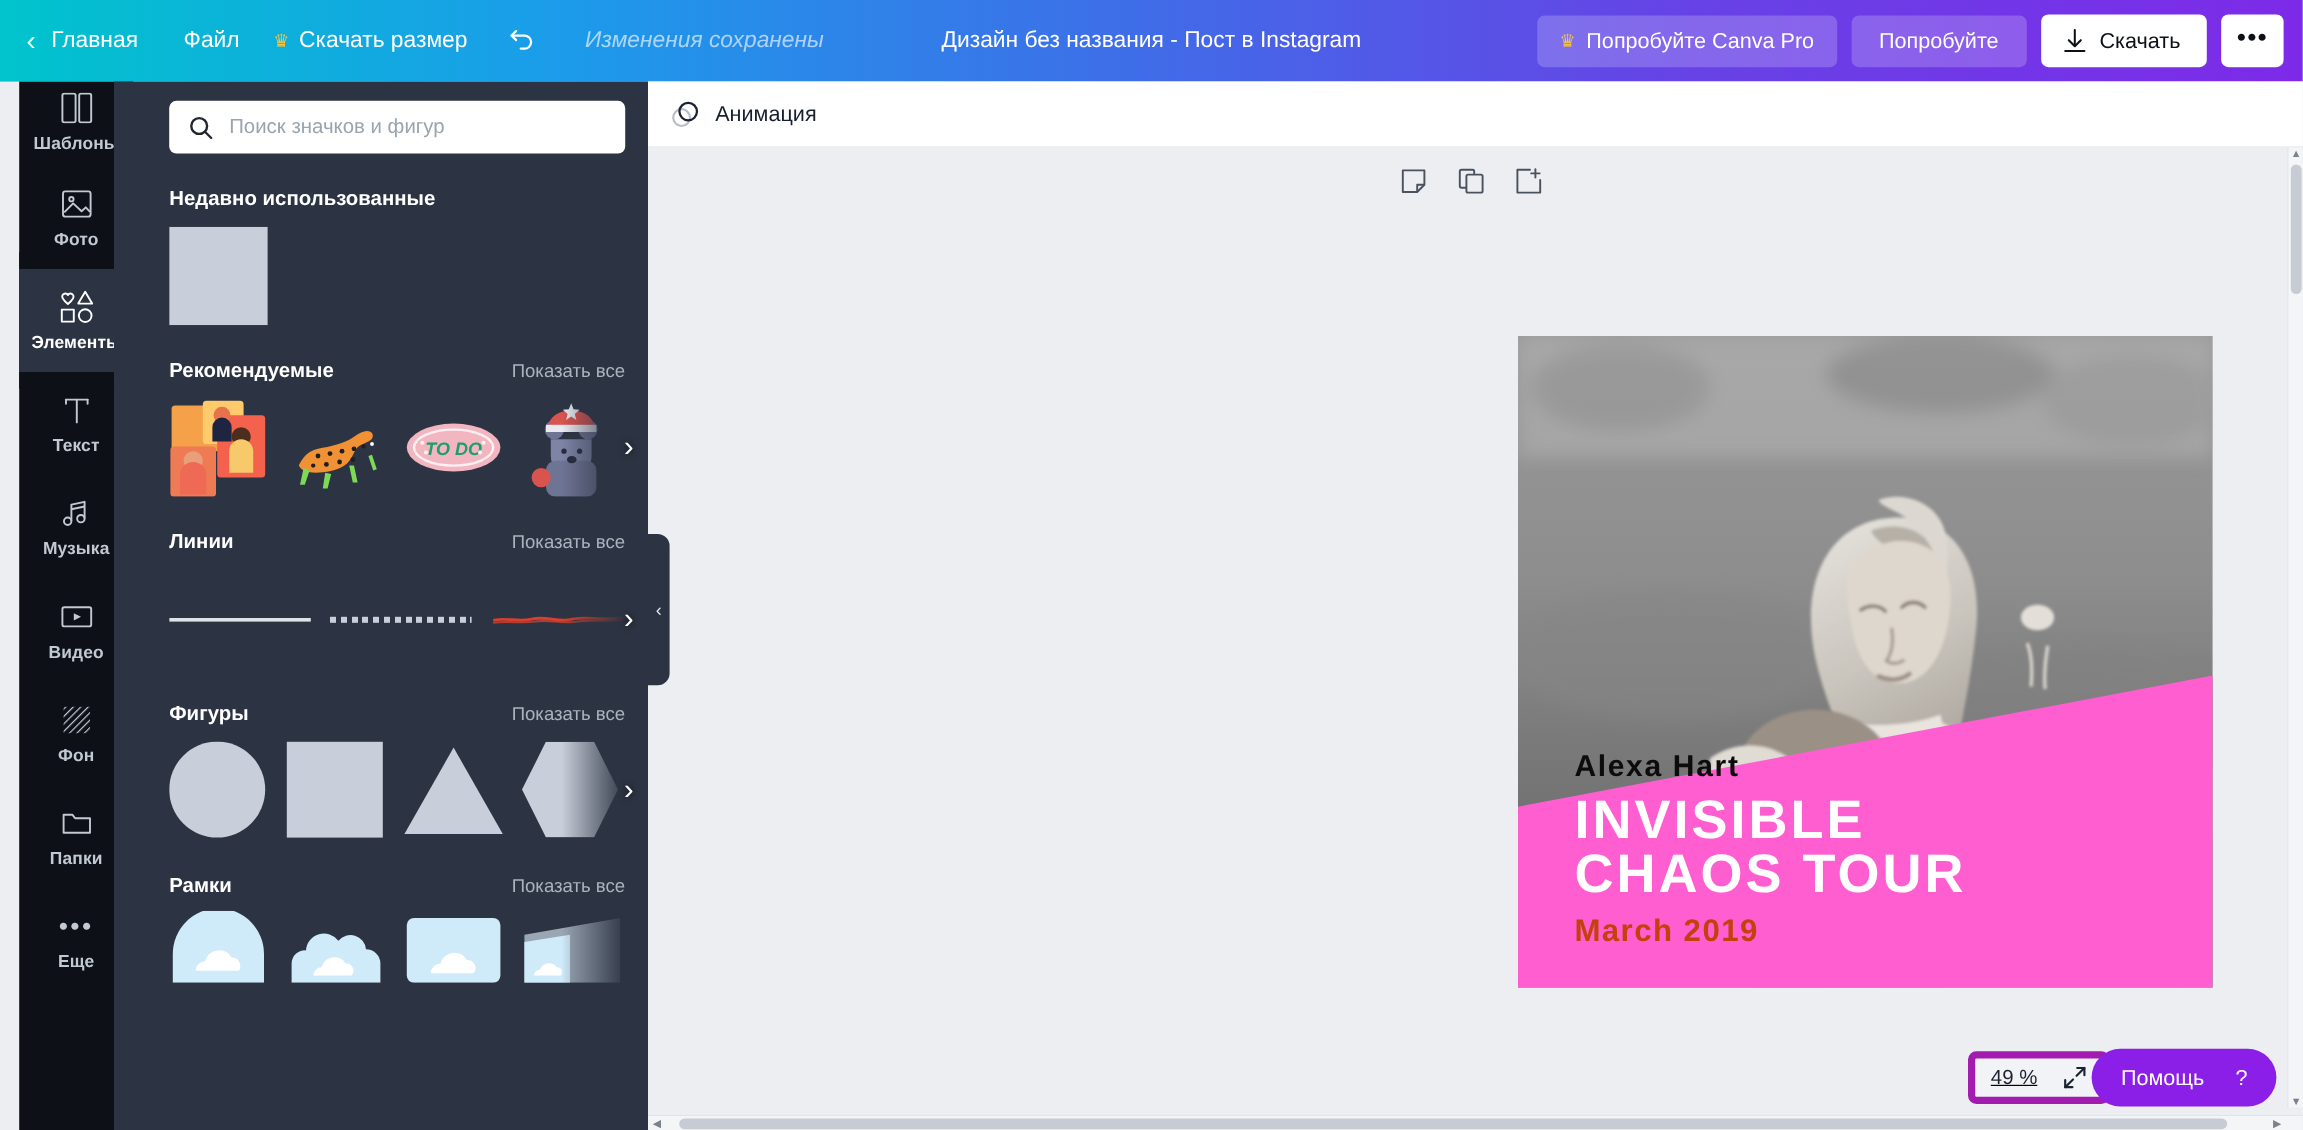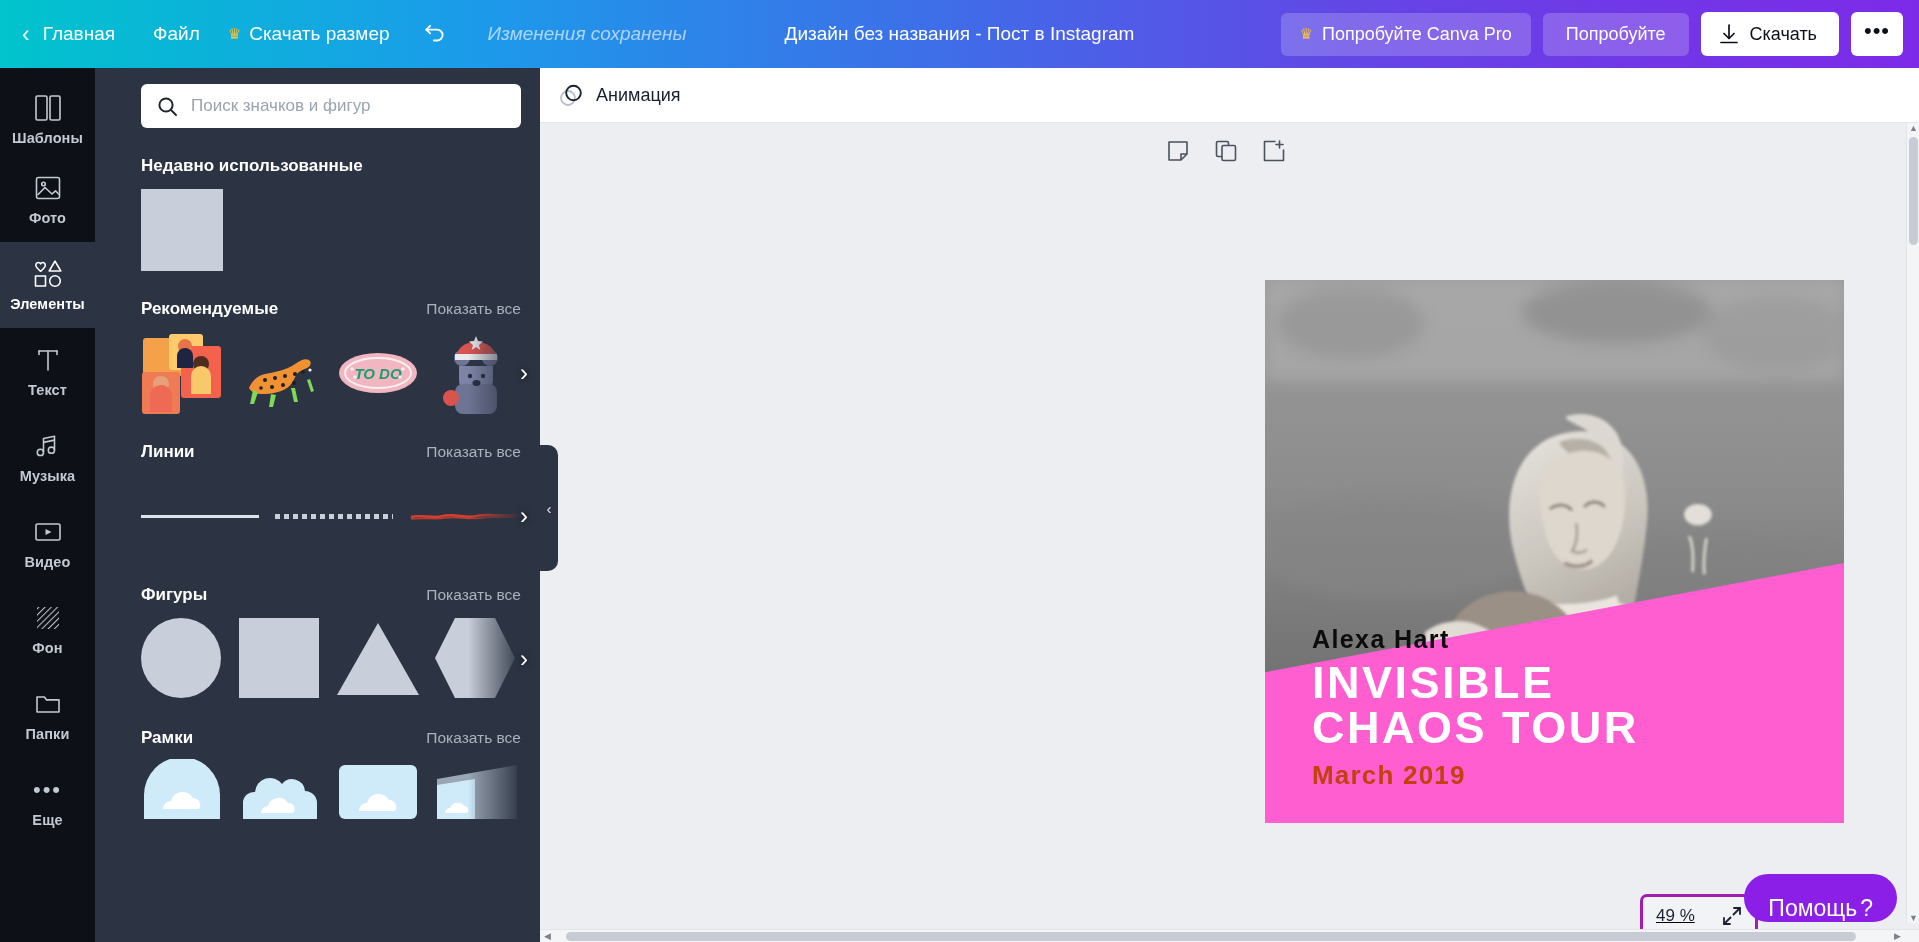--- a/index.html
+++ b/index.html
@@ -58,23 +58,23 @@
   }
   .btn-more {
     background: #fff; color: #0d1117; width: 52px; height: 44px;
     border-radius: 6px; border: none; cursor: pointer;
     display: flex; align-items: center; justify-content: center;
     font-size: 22px; letter-spacing: 1px; line-height: 0; padding-bottom: 6px;
   }
 
   
   .rail {
-    position: absolute; left: 0; top: 68px; width: 95px; height: 874px;
+    position: absolute; left: 16px; top: 68px; width: 95px; height: 874px;
     background: #0d1117; display: flex; flex-direction: column;
-    align-items: center; padding-top: 18px;
+    align-items: center; padding-top: 0;
   }
   .rail-item {
     width: 95px; height: 86px; display: flex; flex-direction: column;
     align-items: center; justify-content: center; gap: 7px;
     color: #c3c9d2; cursor: pointer; position: relative;
   }
   .rail-item .rl {
     font-size: 14.5px; font-weight: bold; letter-spacing: .1px; white-space: nowrap;
   }
   .rail-item.active { background: #2c3342; color: #ffffff; }
@@ -189,30 +189,30 @@
     top: 380px; font-size: 45px; font-weight: bold; color: #fff;
     letter-spacing: 2.5px; line-height: 45px;
   }
   .d-date {
     top: 480px; font-size: 26px; font-weight: bold; color: #c2410c;
     letter-spacing: 1.2px;
   }
 
   
   .zoom-pill {
-    position: absolute; right: 161px; bottom: 4px; height: 44px; width: 118px;
-    background: #f2f3f6; border: 3px solid #a21caf; border-radius: 7px;
+    position: absolute; right: 161px; bottom: 22px; height: 44px; width: 118px;
+    background: #f2f3f6; border: 6px solid #a21caf; border-radius: 7px;
     display: flex; align-items: center; justify-content: space-between;
     padding: 0 13px; cursor: pointer; text-decoration: underline;
   }
   .zoom-val { font-size: 17px; color: #1b2330; }
   .help-btn {
     position: absolute; right: 22px; bottom: 20px; height: 48px; padding: 0 24px;
     background: #8b1fe8; color: #fff; border: none; border-radius: 24px;
-    font-size: 23px; cursor: pointer; display: flex; align-items: flex-end; gap: 3px;
+    font-size: 18px; cursor: pointer; display: flex; align-items: center; gap: 26px;
     font-family: inherit;
   }
 
   
   .vscroll {
     position: absolute; right: 0; top: 123px; width: 13px; height: 800px;
     background: #f4f5f7; border-left: 1px solid #e1e4e9; z-index: 4;
   }
   .vscroll .caret { position: absolute; left: 2px; font-size: 9px; color: #7a828e; }
   .vthumb {

